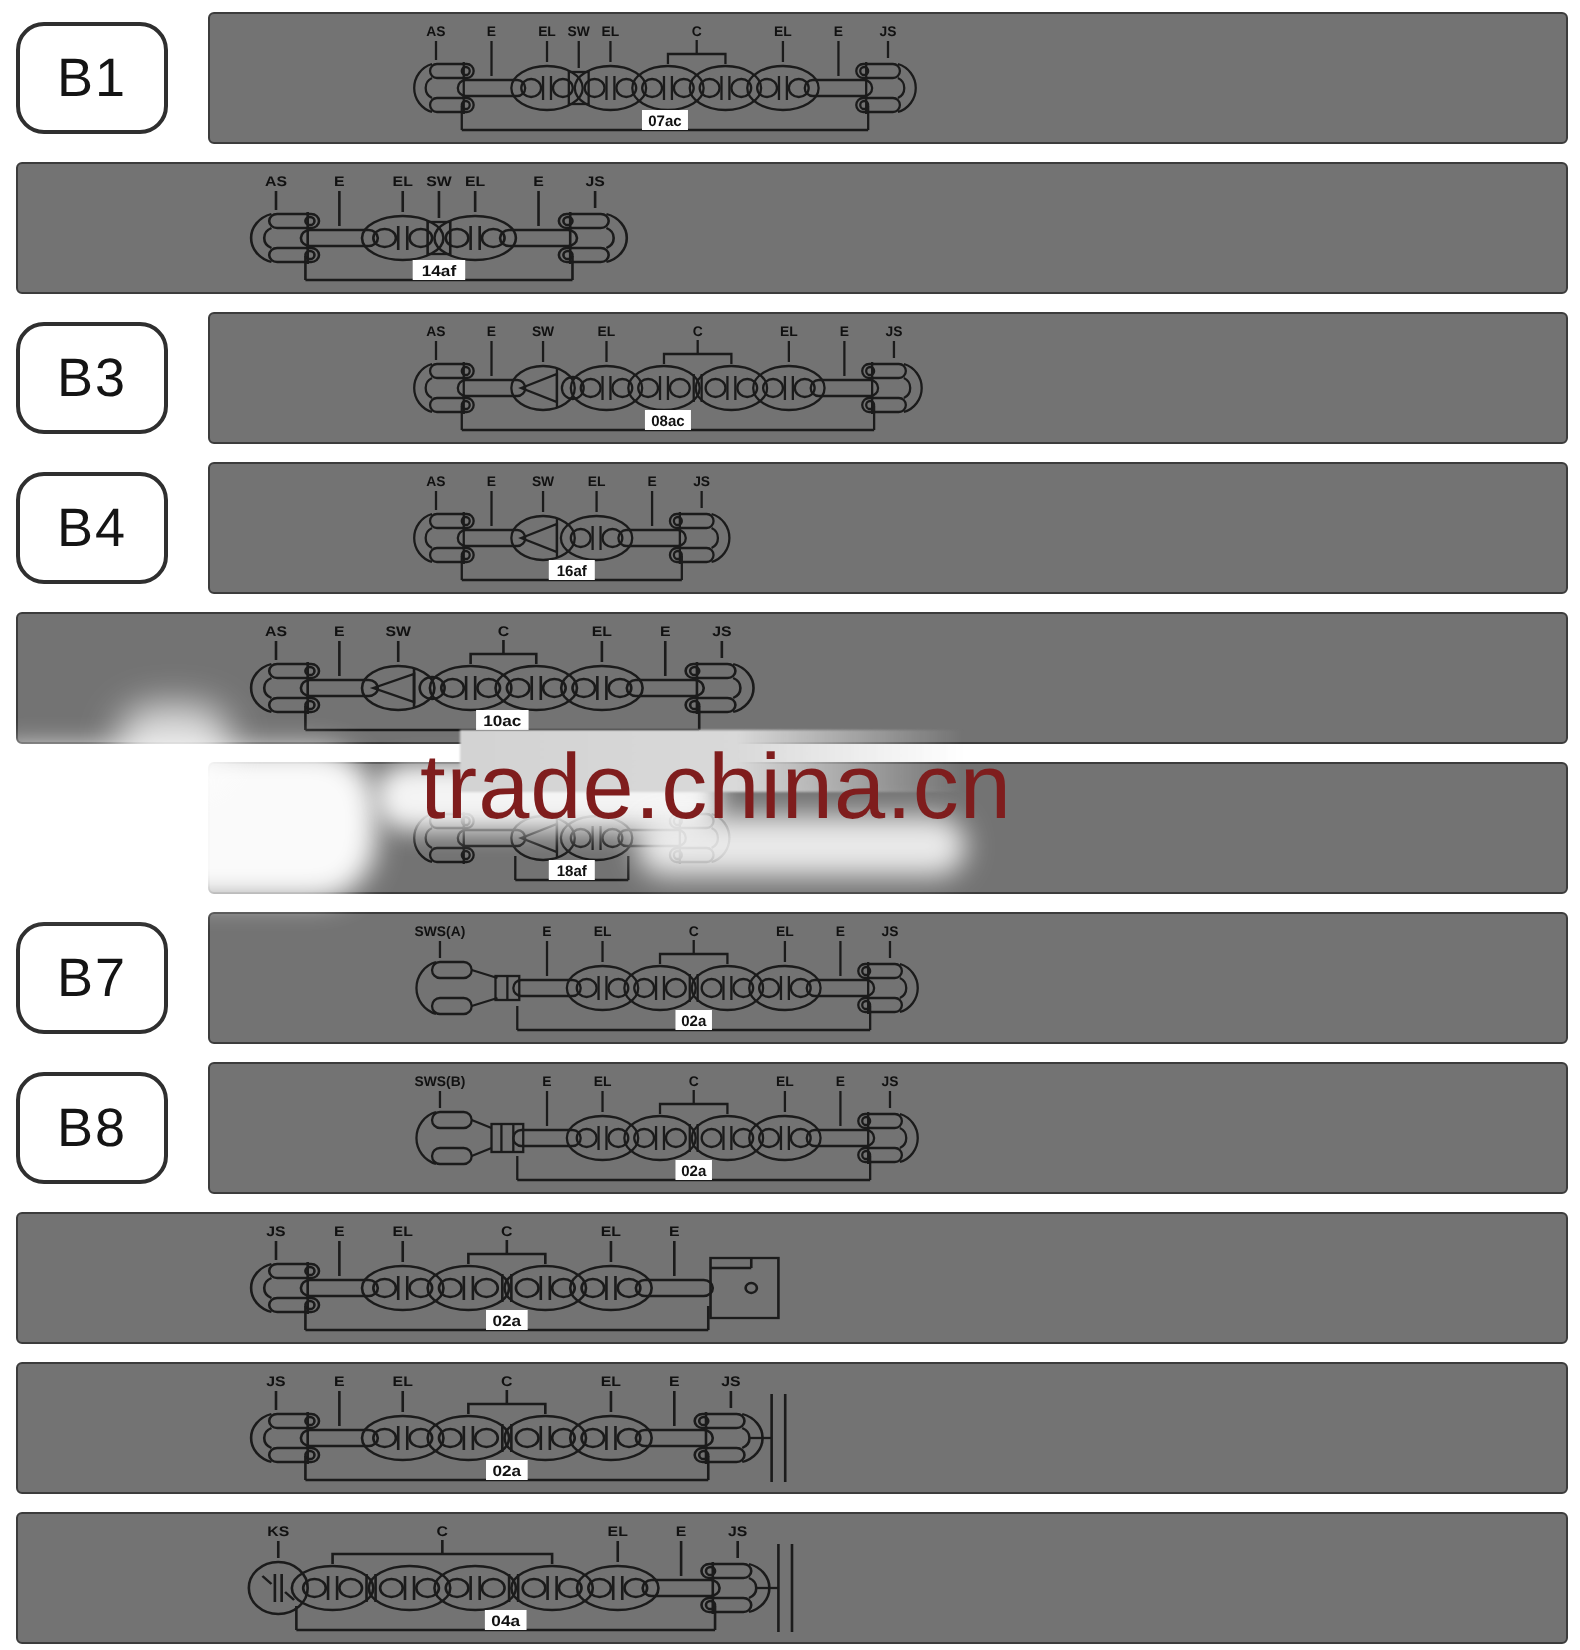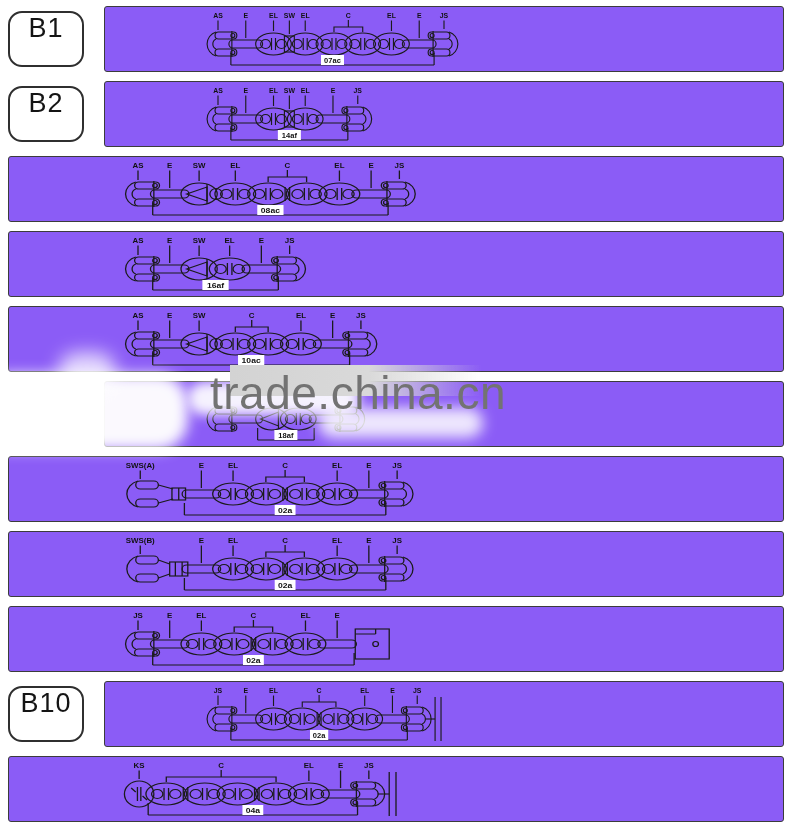--- a/index.html
+++ b/index.html
@@ -2,41 +2,41 @@
 <html><head>
 <meta charset="utf-8">
 <style>
   html,body{margin:0;padding:0;background:#fff;}
   .page{position:relative;width:790px;height:825px;background:#ffffff;overflow:hidden;
         font-family:"Liberation Sans","DejaVu Sans",sans-serif;}
   .rows{position:absolute;left:0;top:0;right:0;display:flex;flex-direction:column;
         gap:9px;padding:6px 6px 0 8px;box-sizing:border-box;}
   .row{display:flex;align-items:center;height:66px;flex:none;}
   .tag-box{width:72px;height:52px;flex:none;border:2px solid #2f2f2f;border-radius:14px;
-           display:flex;align-items:flex-start;justify-content:center;margin-right:20px;
+           display:flex;align-items:center;justify-content:center;margin-right:20px;
            font-size:27px;color:#141414;letter-spacing:1px;background:#fff;}
   .tag-box.empty{visibility:hidden;}
-  .panel{flex:1;height:64px;border:1.5px solid #3c3c3c;border-radius:3px;background:#8b5cf6;
+  .panel{flex:1;height:64px;border:1.5px solid #3c3c3c;border-radius:3px;background:#737373;
          position:relative;}
   .panel svg{width:100%;height:100%;display:block;}
   svg text{font-family:"Liberation Sans","DejaVu Sans",sans-serif;font-weight:bold;fill:#111;}
   .plabel{font-size:7px;}
   .dlabel{font-size:7.6px;}
   
   .wm{position:absolute;left:0;top:0;width:790px;height:825px;pointer-events:none;}
   .wm-blur{position:absolute;background:#fff;filter:blur(7px);}
   .wm-b-left{left:-20px;top:374px;width:208px;height:76px;opacity:.97;border-radius:30px;}
   .wm-b-left2{left:58px;top:352px;width:58px;height:42px;opacity:.75;border-radius:20px;filter:blur(9px);}
   .wm-b-mid{left:188px;top:382px;width:172px;height:33px;opacity:.92;border-radius:16px;filter:blur(6px);}
   .wm-b-low{left:318px;top:408px;width:165px;height:30px;opacity:.85;border-radius:16px;}
   .wm-band{position:absolute;left:230px;top:365px;width:252px;height:31px;
            background:linear-gradient(90deg,#d3d3d3 0%,#d9d9d9 55%,rgba(238,238,238,0));
            filter:blur(.5px);}
   .wm-text{position:absolute;left:210px;top:366px;font-size:46px;font-weight:400;
-           color:#737373;letter-spacing:.5px;white-space:nowrap;}
+           color:#7f1d1d;letter-spacing:.5px;white-space:nowrap;}
 </style>
 </head>
 <body>
 
 <div class="page">
   <div class="rows">
       <div class="row">
         <div class="tag-box">
           <span>B1</span>
         </div>
@@ -119,23 +119,20 @@
             <path d="M245.5 13V20" stroke-width="1.15" fill="none" stroke="#1b1b1b"></path>
             <text x="245.5" y="11" text-anchor="middle" class="plabel">C</text>
             <path d="M127 46V58M332 46V58" stroke-width="1.15" fill="none" stroke="#1b1b1b"></path>
             <path d="M127 58H332" stroke-width="1.15" fill="none" stroke="#1b1b1b"></path>
             <rect x="217.9" y="48" width="23.2" height="10" fill="#ffffff"></rect>
             <text x="229.5" y="56" text-anchor="middle" class="dlabel">07ac</text>
           </svg>
         </div>
       </div>
       <div class="row">
-        <div class="tag-box">
-          <span>B2</span>
-        </div>
         <div class="panel">
           <svg viewBox="0 0 684 64" preserveAspectRatio="none">
             <g>
               <rect x="111" y="25" width="22" height="7" rx="3.5" fill="none" stroke="#1b1b1b" stroke-width="1.15"></rect>
               <rect x="111" y="42" width="22" height="7" rx="3.5" fill="none" stroke="#1b1b1b" stroke-width="1.15"></rect>
               <path d="M112 25A12.5 12.5 0 0 0 112 49" fill="none" stroke="#1b1b1b" stroke-width="1.15"></path>
               <path d="M112 32A5.5 5.5 0 0 0 112 42" fill="none" stroke="#1b1b1b" stroke-width="1.15"></path>
               <path d="M128 24V50" fill="none" stroke="#1b1b1b" stroke-width="1.15"></path>
               <circle cx="129" cy="28.5" r="2" fill="none" stroke="#1b1b1b" stroke-width="1.15"></circle>
               <circle cx="129" cy="45.5" r="2" fill="none" stroke="#1b1b1b" stroke-width="1.15"></circle>
@@ -185,20 +182,23 @@
             <path d="M255 13.5L255 22" stroke-width="1.15" fill="none" stroke="#1b1b1b"></path>
             <text x="255" y="11" text-anchor="middle" class="plabel">JS</text>
             <path d="M127 46V58M245 46V58" stroke-width="1.15" fill="none" stroke="#1b1b1b"></path>
             <path d="M127 58H245" stroke-width="1.15" fill="none" stroke="#1b1b1b"></path>
             <rect x="174.4" y="48" width="23.2" height="10" fill="#ffffff"></rect>
             <text x="186" y="56" text-anchor="middle" class="dlabel">14af</text>
           </svg>
         </div>
       </div>
       <div class="row">
+        <div class="tag-box">
+          <span>B3</span>
+        </div>
         <div class="panel">
           <svg viewBox="0 0 684 64" preserveAspectRatio="none">
             <g>
               <rect x="111" y="25" width="22" height="7" rx="3.5" fill="none" stroke="#1b1b1b" stroke-width="1.15"></rect>
               <rect x="111" y="42" width="22" height="7" rx="3.5" fill="none" stroke="#1b1b1b" stroke-width="1.15"></rect>
               <path d="M112 25A12.5 12.5 0 0 0 112 49" fill="none" stroke="#1b1b1b" stroke-width="1.15"></path>
               <path d="M112 32A5.5 5.5 0 0 0 112 42" fill="none" stroke="#1b1b1b" stroke-width="1.15"></path>
               <path d="M128 24V50" fill="none" stroke="#1b1b1b" stroke-width="1.15"></path>
               <circle cx="129" cy="28.5" r="2" fill="none" stroke="#1b1b1b" stroke-width="1.15"></circle>
               <circle cx="129" cy="45.5" r="2" fill="none" stroke="#1b1b1b" stroke-width="1.15"></circle>
@@ -271,20 +271,23 @@
             <path d="M246 13V20" stroke-width="1.15" fill="none" stroke="#1b1b1b"></path>
             <text x="246" y="11" text-anchor="middle" class="plabel">C</text>
             <path d="M127 46V58M335 46V58" stroke-width="1.15" fill="none" stroke="#1b1b1b"></path>
             <path d="M127 58H335" stroke-width="1.15" fill="none" stroke="#1b1b1b"></path>
             <rect x="219.4" y="48" width="23.2" height="10" fill="#ffffff"></rect>
             <text x="231" y="56" text-anchor="middle" class="dlabel">08ac</text>
           </svg>
         </div>
       </div>
       <div class="row">
+        <div class="tag-box">
+          <span>B4</span>
+        </div>
         <div class="panel">
           <svg viewBox="0 0 684 64" preserveAspectRatio="none">
             <g>
               <rect x="111" y="25" width="22" height="7" rx="3.5" fill="none" stroke="#1b1b1b" stroke-width="1.15"></rect>
               <rect x="111" y="42" width="22" height="7" rx="3.5" fill="none" stroke="#1b1b1b" stroke-width="1.15"></rect>
               <path d="M112 25A12.5 12.5 0 0 0 112 49" fill="none" stroke="#1b1b1b" stroke-width="1.15"></path>
               <path d="M112 32A5.5 5.5 0 0 0 112 42" fill="none" stroke="#1b1b1b" stroke-width="1.15"></path>
               <path d="M128 24V50" fill="none" stroke="#1b1b1b" stroke-width="1.15"></path>
               <circle cx="129" cy="28.5" r="2" fill="none" stroke="#1b1b1b" stroke-width="1.15"></circle>
               <circle cx="129" cy="45.5" r="2" fill="none" stroke="#1b1b1b" stroke-width="1.15"></circle>
@@ -451,20 +454,23 @@
               <circle cx="236" cy="45.5" r="2" fill="none" stroke="#1b1b1b" stroke-width="1.15"></circle>
             </g>
             <path d="M154 46V58M211 46V58" stroke-width="1.15" fill="none" stroke="#1b1b1b"></path>
             <path d="M154 58H211" stroke-width="1.15" fill="none" stroke="#1b1b1b"></path>
             <rect x="170.9" y="48" width="23.2" height="10" fill="#ffffff"></rect>
             <text x="182.5" y="56" text-anchor="middle" class="dlabel">18af</text>
           </svg>
         </div>
       </div>
       <div class="row">
+        <div class="tag-box">
+          <span>B7</span>
+        </div>
         <div class="panel">
           <svg viewBox="0 0 684 64" preserveAspectRatio="none">
             <g>
               <path d="M114 24A13.5 13.5 0 0 0 114 50" fill="none" stroke="#1b1b1b" stroke-width="1.15"></path>
               <rect x="112" y="24" width="20" height="8" rx="4" fill="none" stroke="#1b1b1b" stroke-width="1.15"></rect>
               <rect x="112" y="42" width="20" height="8" rx="4" fill="none" stroke="#1b1b1b" stroke-width="1.15"></rect>
               <path d="M132 28L145 32M132 46L145 42" fill="none" stroke="#1b1b1b" stroke-width="1.15"></path>
               <rect x="144" y="31" width="12" height="12" fill="none" stroke="#1b1b1b" stroke-width="1.15"></rect>
               <path d="M150 31V43" fill="none" stroke="#1b1b1b" stroke-width="1.15"></path>
             </g>
@@ -526,20 +532,23 @@
             <path d="M244 13V20" stroke-width="1.15" fill="none" stroke="#1b1b1b"></path>
             <text x="244" y="11" text-anchor="middle" class="plabel">C</text>
             <path d="M155 46V58M333 46V58" stroke-width="1.15" fill="none" stroke="#1b1b1b"></path>
             <path d="M155 58H333" stroke-width="1.15" fill="none" stroke="#1b1b1b"></path>
             <rect x="234.8" y="48" width="18.4" height="10" fill="#ffffff"></rect>
             <text x="244" y="56" text-anchor="middle" class="dlabel">02a</text>
           </svg>
         </div>
       </div>
       <div class="row">
+        <div class="tag-box">
+          <span>B8</span>
+        </div>
         <div class="panel">
           <svg viewBox="0 0 684 64" preserveAspectRatio="none">
             <g>
               <path d="M114 24A13.5 13.5 0 0 0 114 50" fill="none" stroke="#1b1b1b" stroke-width="1.15"></path>
               <rect x="112" y="24" width="20" height="8" rx="4" fill="none" stroke="#1b1b1b" stroke-width="1.15"></rect>
               <rect x="112" y="42" width="20" height="8" rx="4" fill="none" stroke="#1b1b1b" stroke-width="1.15"></rect>
               <rect x="142" y="30" width="16" height="14" fill="none" stroke="#1b1b1b" stroke-width="1.15"></rect>
               <path d="M147 30V44M153 30V44" fill="none" stroke="#1b1b1b" stroke-width="1.15"></path>
               <path d="M132 28L142 32M132 46L142 42" fill="none" stroke="#1b1b1b" stroke-width="1.15"></path>
             </g>
@@ -671,23 +680,20 @@
             <path d="M216 13V20" stroke-width="1.15" fill="none" stroke="#1b1b1b"></path>
             <text x="216" y="11" text-anchor="middle" class="plabel">C</text>
             <path d="M127 46V58M305 46V58" stroke-width="1.15" fill="none" stroke="#1b1b1b"></path>
             <path d="M127 58H305" stroke-width="1.15" fill="none" stroke="#1b1b1b"></path>
             <rect x="206.8" y="48" width="18.4" height="10" fill="#ffffff"></rect>
             <text x="216" y="56" text-anchor="middle" class="dlabel">02a</text>
           </svg>
         </div>
       </div>
       <div class="row">
-        <div class="tag-box">
-          <span>B10</span>
-        </div>
         <div class="panel">
           <svg viewBox="0 0 684 64" preserveAspectRatio="none">
             <g>
               <rect x="111" y="25" width="22" height="7" rx="3.5" fill="none" stroke="#1b1b1b" stroke-width="1.15"></rect>
               <rect x="111" y="42" width="22" height="7" rx="3.5" fill="none" stroke="#1b1b1b" stroke-width="1.15"></rect>
               <path d="M112 25A12.5 12.5 0 0 0 112 49" fill="none" stroke="#1b1b1b" stroke-width="1.15"></path>
               <path d="M112 32A5.5 5.5 0 0 0 112 42" fill="none" stroke="#1b1b1b" stroke-width="1.15"></path>
               <path d="M128 24V50" fill="none" stroke="#1b1b1b" stroke-width="1.15"></path>
               <circle cx="129" cy="28.5" r="2" fill="none" stroke="#1b1b1b" stroke-width="1.15"></circle>
               <circle cx="129" cy="45.5" r="2" fill="none" stroke="#1b1b1b" stroke-width="1.15"></circle>

